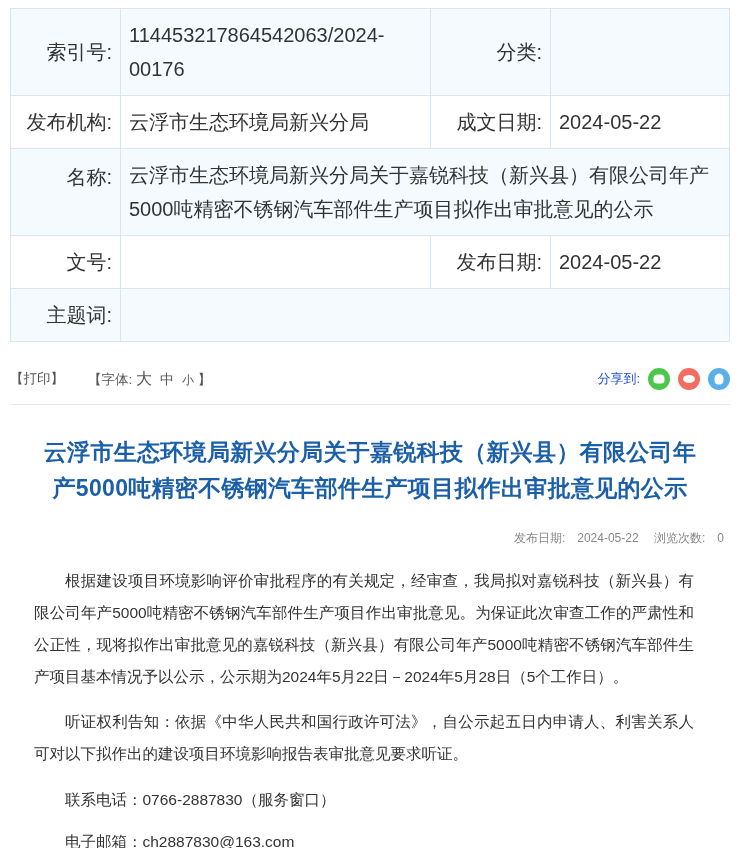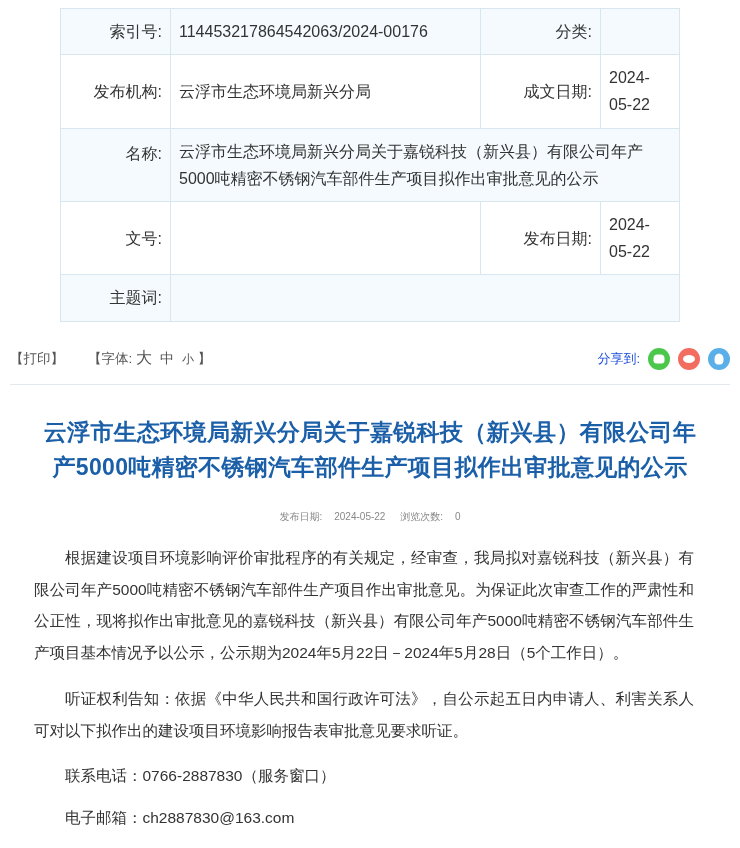--- a/index.html
+++ b/index.html
@@ -14,25 +14,25 @@
     width: 740px;
     min-height: 848px;
     color: #333;
   }
 
   
   .meta-wrap {
     padding: 8px 10px 0 10px;
   }
   table.meta {
-    width: 620px;
+    width: 720px;
     margin: 0 auto;
     border-collapse: collapse;
     table-layout: fixed;
-    font-size: 16px;
+    font-size: 20px;
     color: #333;
   }
   table.meta td {
     border: 1px solid #d8e6ef;
     padding: 9px 8px;
     vertical-align: middle;
     line-height: 1.7;
   }
   table.meta tr {
     background: #f4fafd;
@@ -127,22 +127,22 @@
     font-size: 23px;
     font-weight: bold;
     color: #1b5fa8;
     line-height: 1.55;
     letter-spacing: 0.3px;
   }
 
   .submeta {
     width: 720px;
     margin: 24px auto 0 auto;
-    text-align: center;
-    font-size: 10px;
+    text-align: right;
+    font-size: 12px;
     color: #888;
   }
   .submeta span { margin: 0 6px; }
 
   
   .content {
     width: 672px;
     margin: 18px auto 0 auto;
     font-size: 15.5px;
     line-height: 2.05;

